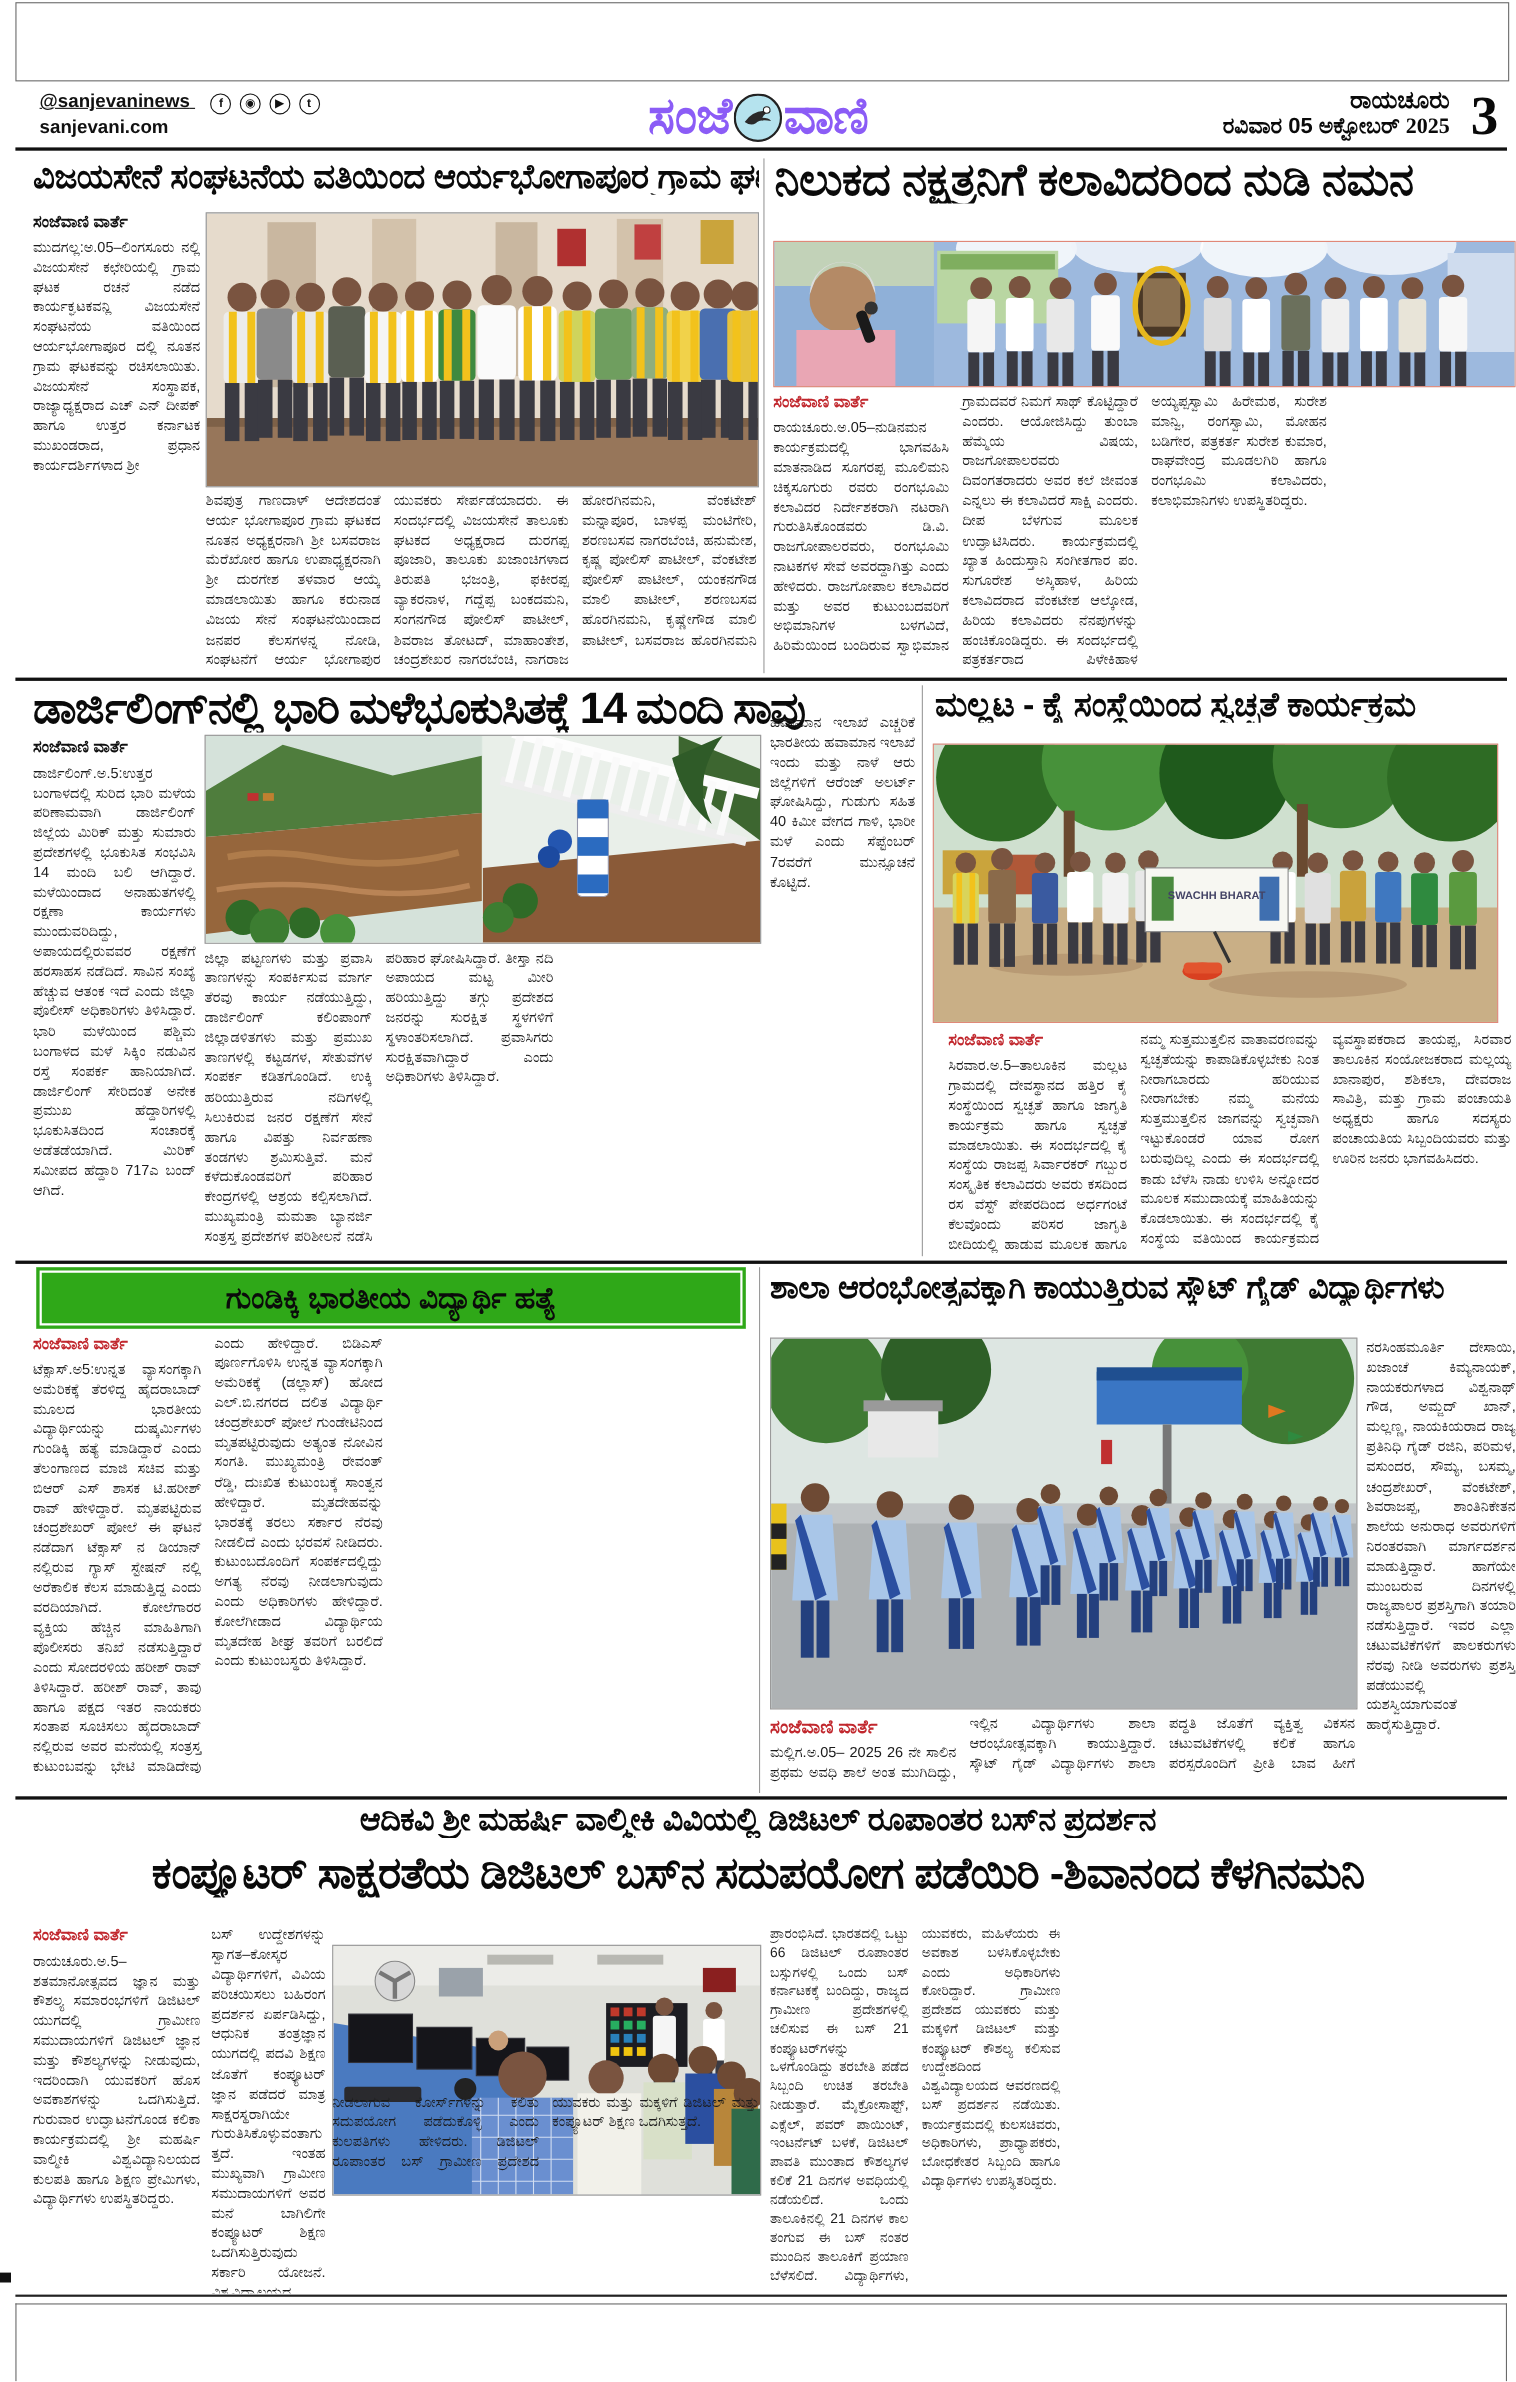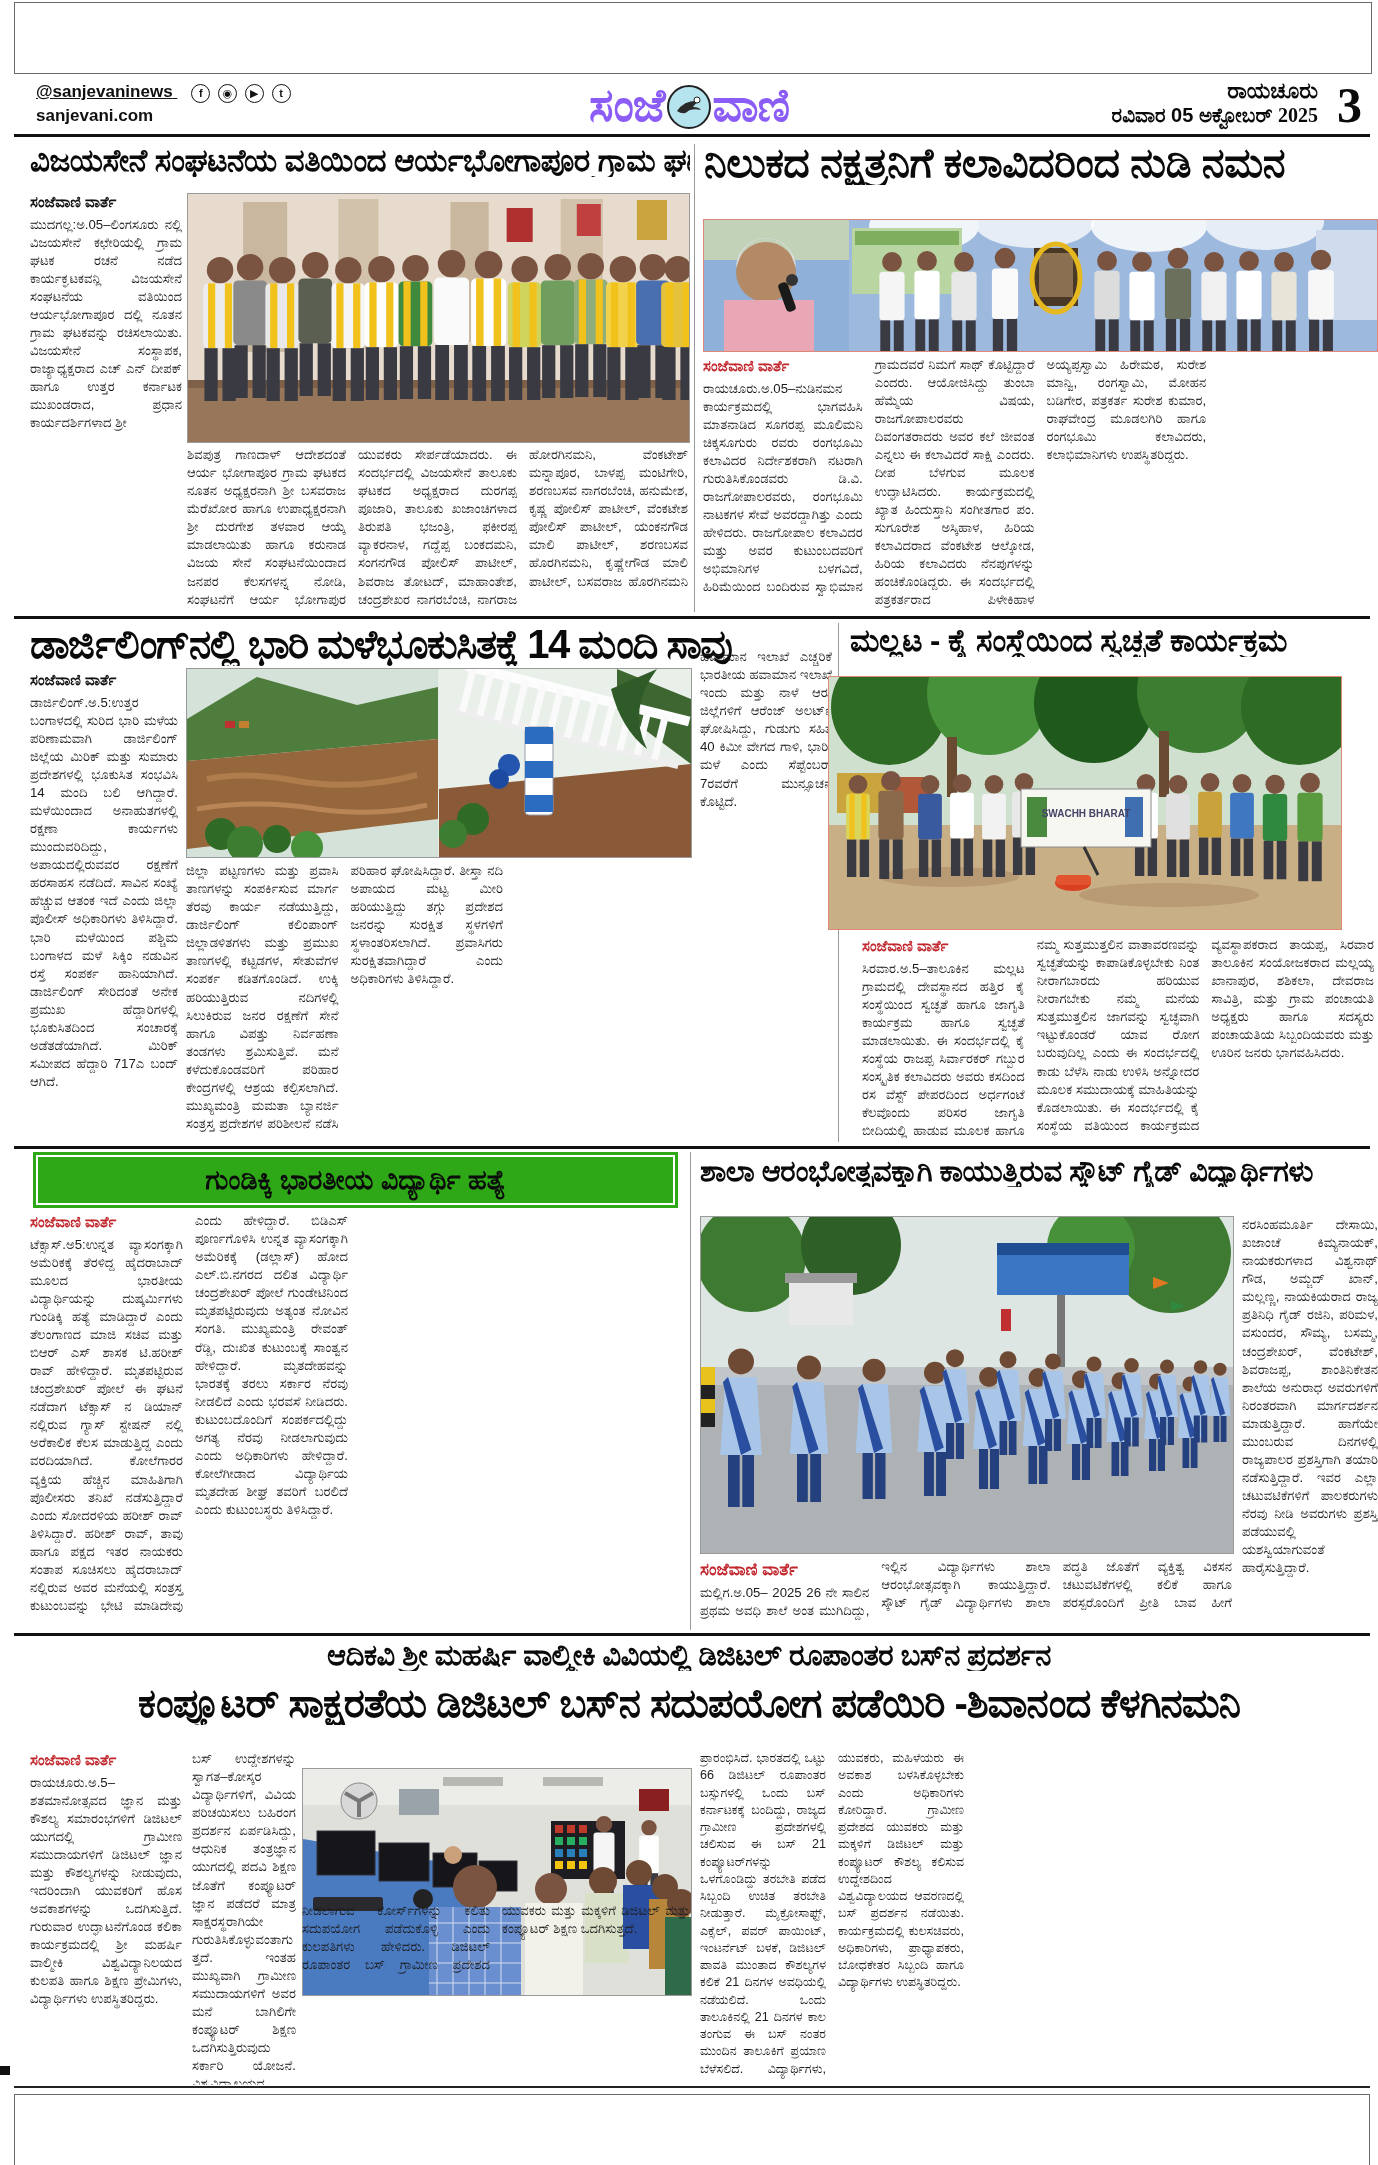--- a/index.html
+++ b/index.html
@@ -243,21 +243,21 @@
   </div>
 
   <div class="body-text" style="left:700px;top:648px;width:132px;height:190px;">ಹವಾಮಾನ ಇಲಾಖೆ ಎಚ್ಚರಿಕೆ ಭಾರತೀಯ ಹವಾಮಾನ ಇಲಾಖೆ ಇಂದು ಮತ್ತು ನಾಳೆ ಆರು ಜಿಲ್ಲೆಗಳಿಗೆ ಆರೆಂಜ್ ಅಲರ್ಟ್ ಘೋಷಿಸಿದ್ದು, ಗುಡುಗು ಸಹಿತ 40 ಕಿಮೀ ವೇಗದ ಗಾಳಿ, ಭಾರೀ ಮಳೆ ಎಂದು ಸೆಪ್ಟೆಂಬರ್ 7ರವರೆಗೆ ಮುನ್ಸೂಚನೆ ಕೊಟ್ಟಿದೆ.</div>
 
   <div class="body-text cols4" style="left:186px;top:862px;width:646px;height:280px;">ಜಿಲ್ಲಾ ಪಟ್ಟಣಗಳು ಮತ್ತು ಪ್ರವಾಸಿ ತಾಣಗಳನ್ನು ಸಂಪರ್ಕಿಸುವ ಮಾರ್ಗ ತೆರವು ಕಾರ್ಯ ನಡೆಯುತ್ತಿದ್ದು, ಡಾರ್ಜಿಲಿಂಗ್ ಕಲಿಂಪಾಂಗ್ ಜಿಲ್ಲಾಡಳಿತಗಳು ಮತ್ತು ಪ್ರಮುಖ ತಾಣಗಳಲ್ಲಿ ಕಟ್ಟಡಗಳ, ಸೇತುವೆಗಳ ಸಂಪರ್ಕ ಕಡಿತಗೊಂಡಿದೆ. ಉಕ್ಕಿ ಹರಿಯುತ್ತಿರುವ ನದಿಗಳಲ್ಲಿ ಸಿಲುಕಿರುವ ಜನರ ರಕ್ಷಣೆಗೆ ಸೇನೆ ಹಾಗೂ ವಿಪತ್ತು ನಿರ್ವಹಣಾ ತಂಡಗಳು ಶ್ರಮಿಸುತ್ತಿವೆ. ಮನೆ ಕಳೆದುಕೊಂಡವರಿಗೆ ಪರಿಹಾರ ಕೇಂದ್ರಗಳಲ್ಲಿ ಆಶ್ರಯ ಕಲ್ಪಿಸಲಾಗಿದೆ. ಮುಖ್ಯಮಂತ್ರಿ ಮಮತಾ ಬ್ಯಾನರ್ಜಿ ಸಂತ್ರಸ್ತ ಪ್ರದೇಶಗಳ ಪರಿಶೀಲನೆ ನಡೆಸಿ ಪರಿಹಾರ ಘೋಷಿಸಿದ್ದಾರೆ. ತೀಸ್ತಾ ನದಿ ಅಪಾಯದ ಮಟ್ಟ ಮೀರಿ ಹರಿಯುತ್ತಿದ್ದು ತಗ್ಗು ಪ್ರದೇಶದ ಜನರನ್ನು ಸುರಕ್ಷಿತ ಸ್ಥಳಗಳಿಗೆ ಸ್ಥಳಾಂತರಿಸಲಾಗಿದೆ. ಪ್ರವಾಸಿಗರು ಸುರಕ್ಷಿತವಾಗಿದ್ದಾರೆ ಎಂದು ಅಧಿಕಾರಿಗಳು ತಿಳಿಸಿದ್ದಾರೆ.</div>
 
   <div class="vline" style="left:838px;top:623px;height:519px;"></div>
 
   <div class="headline" style="left:850px;top:624px;width:528px;font-size:31px;">ಮಲ್ಲಟ - ಕೈ ಸಂಸ್ಥೆಯಿಂದ ಸ್ವಚ್ಛತೆ ಕಾರ್ಯಕ್ರಮ</div>
 
-  <div class="photo redb" style="left:828px;top:676px;width:512px;height:252px;">
+  <div class="photo redb" style="left:848px;top:676px;width:512px;height:252px;">
     <svg viewBox="0 0 512 252" preserveAspectRatio="none">
       <rect width="512" height="252" fill="#cfe0cf"></rect>
       <circle cx="60" cy="30" r="58" fill="#2e6b24"></circle>
       <circle cx="160" cy="16" r="62" fill="#47913a"></circle>
       <circle cx="265" cy="26" r="60" fill="#1f5a1c"></circle>
       <circle cx="370" cy="14" r="62" fill="#3c7d31"></circle>
       <circle cx="470" cy="30" r="58" fill="#2e6b24"></circle>
       <rect x="118" y="60" width="10" height="60" fill="#6a4a30"></rect>
       <rect x="330" y="54" width="10" height="66" fill="#6a4a30"></rect>
       <rect x="0" y="148" width="512" height="104" fill="#c9af86"></rect>

